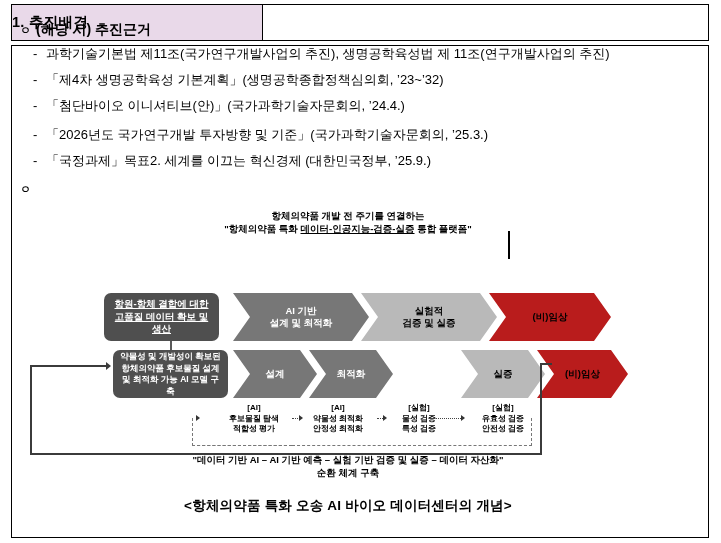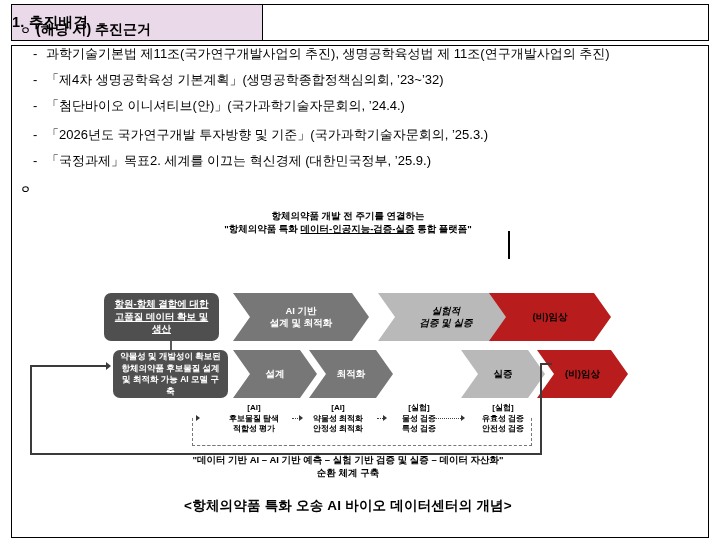--- a/index.html
+++ b/index.html
@@ -289,21 +289,21 @@
         <span>항원-항체 결합에 대한</span><br>
         <span>고품질 데이터 확보 및 생산</span>
       </div>
     </div>
     <div class="chev arrow shade-mid" style="left:233px; width:136px;">
       <div>
         <span>AI 기반</span><br>
         <span>설계 및 최적화</span>
       </div>
     </div>
-    <div class="chev arrow shade-light" style="left:378px; width:136px;font-style:italic;">
+    <div class="chev arrow shade-light" style="left:361px; width:136px;">
       <div>
         <span>실험적</span><br>
         <span>검증 및 실증</span>
       </div>
     </div>
     <div class="chev arrow shade-pale" style="left:489px; width:122px;">
       <div><span>(비)임상</span></div>
     </div>
   </div>
 

